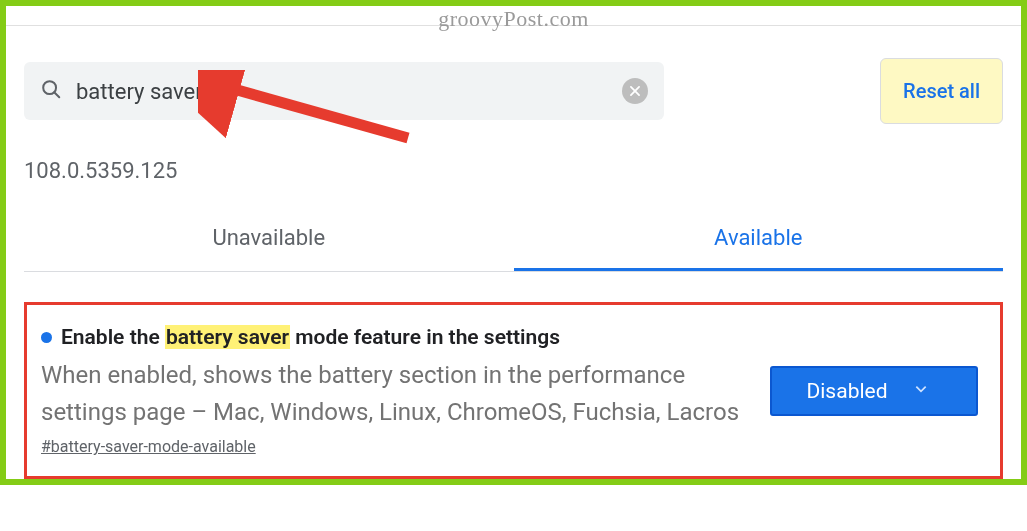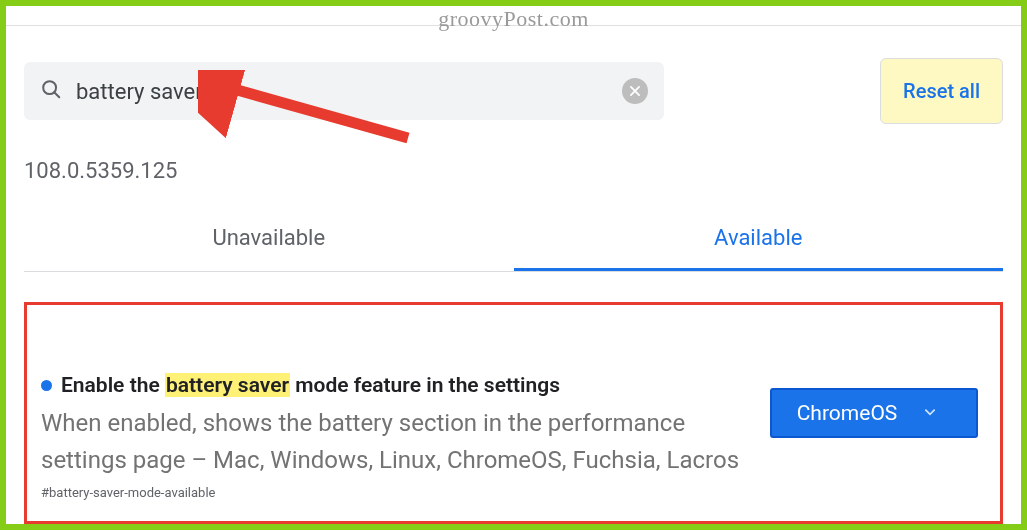--- a/index.html
+++ b/index.html
@@ -125,21 +125,20 @@
     .experiment {
       border: 3px solid #e63b2e;
       padding: 20px 22px 20px 14px;
       display: flex;
       align-items: center;
       gap: 28px;
     }
     .exp-body {
       flex: 1;
       position: relative;
-      margin-top: 48px;
     }
     .exp-title-line {
       display: flex;
       align-items: center;
       gap: 9px;
       font-size: 21px;
       color: #202124;
       font-weight: 600;
       flex-wrap: wrap;
     }
@@ -151,22 +150,23 @@
       flex-shrink: 0;
     }
     .hl { background: #fff176; padding: 0 1px; }
     .exp-desc {
       font-size: 24px;
       color: #737373;
       margin-top: 8px;
       line-height: 1.55;
     }
     .exp-hash {
-      font-size: 13px;
+      font-size: 16px;
       color: #5f6368;
+      text-decoration: underline;
       margin-top: 6px;
       display: inline-block;
     }
     .select-wrap {
       flex: 0 0 auto;
       width: 208px;
       height: 50px;
       background: #1a73e8;
       border: 2px solid #0b57d0;
       border-radius: 3px;
@@ -233,21 +233,21 @@
           <span>
             <span>Enable the</span>
             <span class="hl">battery saver</span>
             <span>mode feature in the settings</span>
           </span>
         </div>
         <div class="exp-desc">When enabled, shows the battery section in the performance settings page – Mac, Windows, Linux, ChromeOS, Fuchsia, Lacros</div>
         <a class="exp-hash">#battery-saver-mode-available</a>
       </div>
       <div class="select-wrap">
-        <span class="select-label">ChromeOS</span>
+        <span class="select-label">Disabled</span>
         <span class="select-chevron">
           <svg viewBox="0 0 24 24">
               <polyline points="4,8 12,16 20,8" fill="none" stroke="#cfe2ff" stroke-width="3"></polyline>
             </svg>
         </span>
       </div>
     </div>
   </div>
 </div>
 

